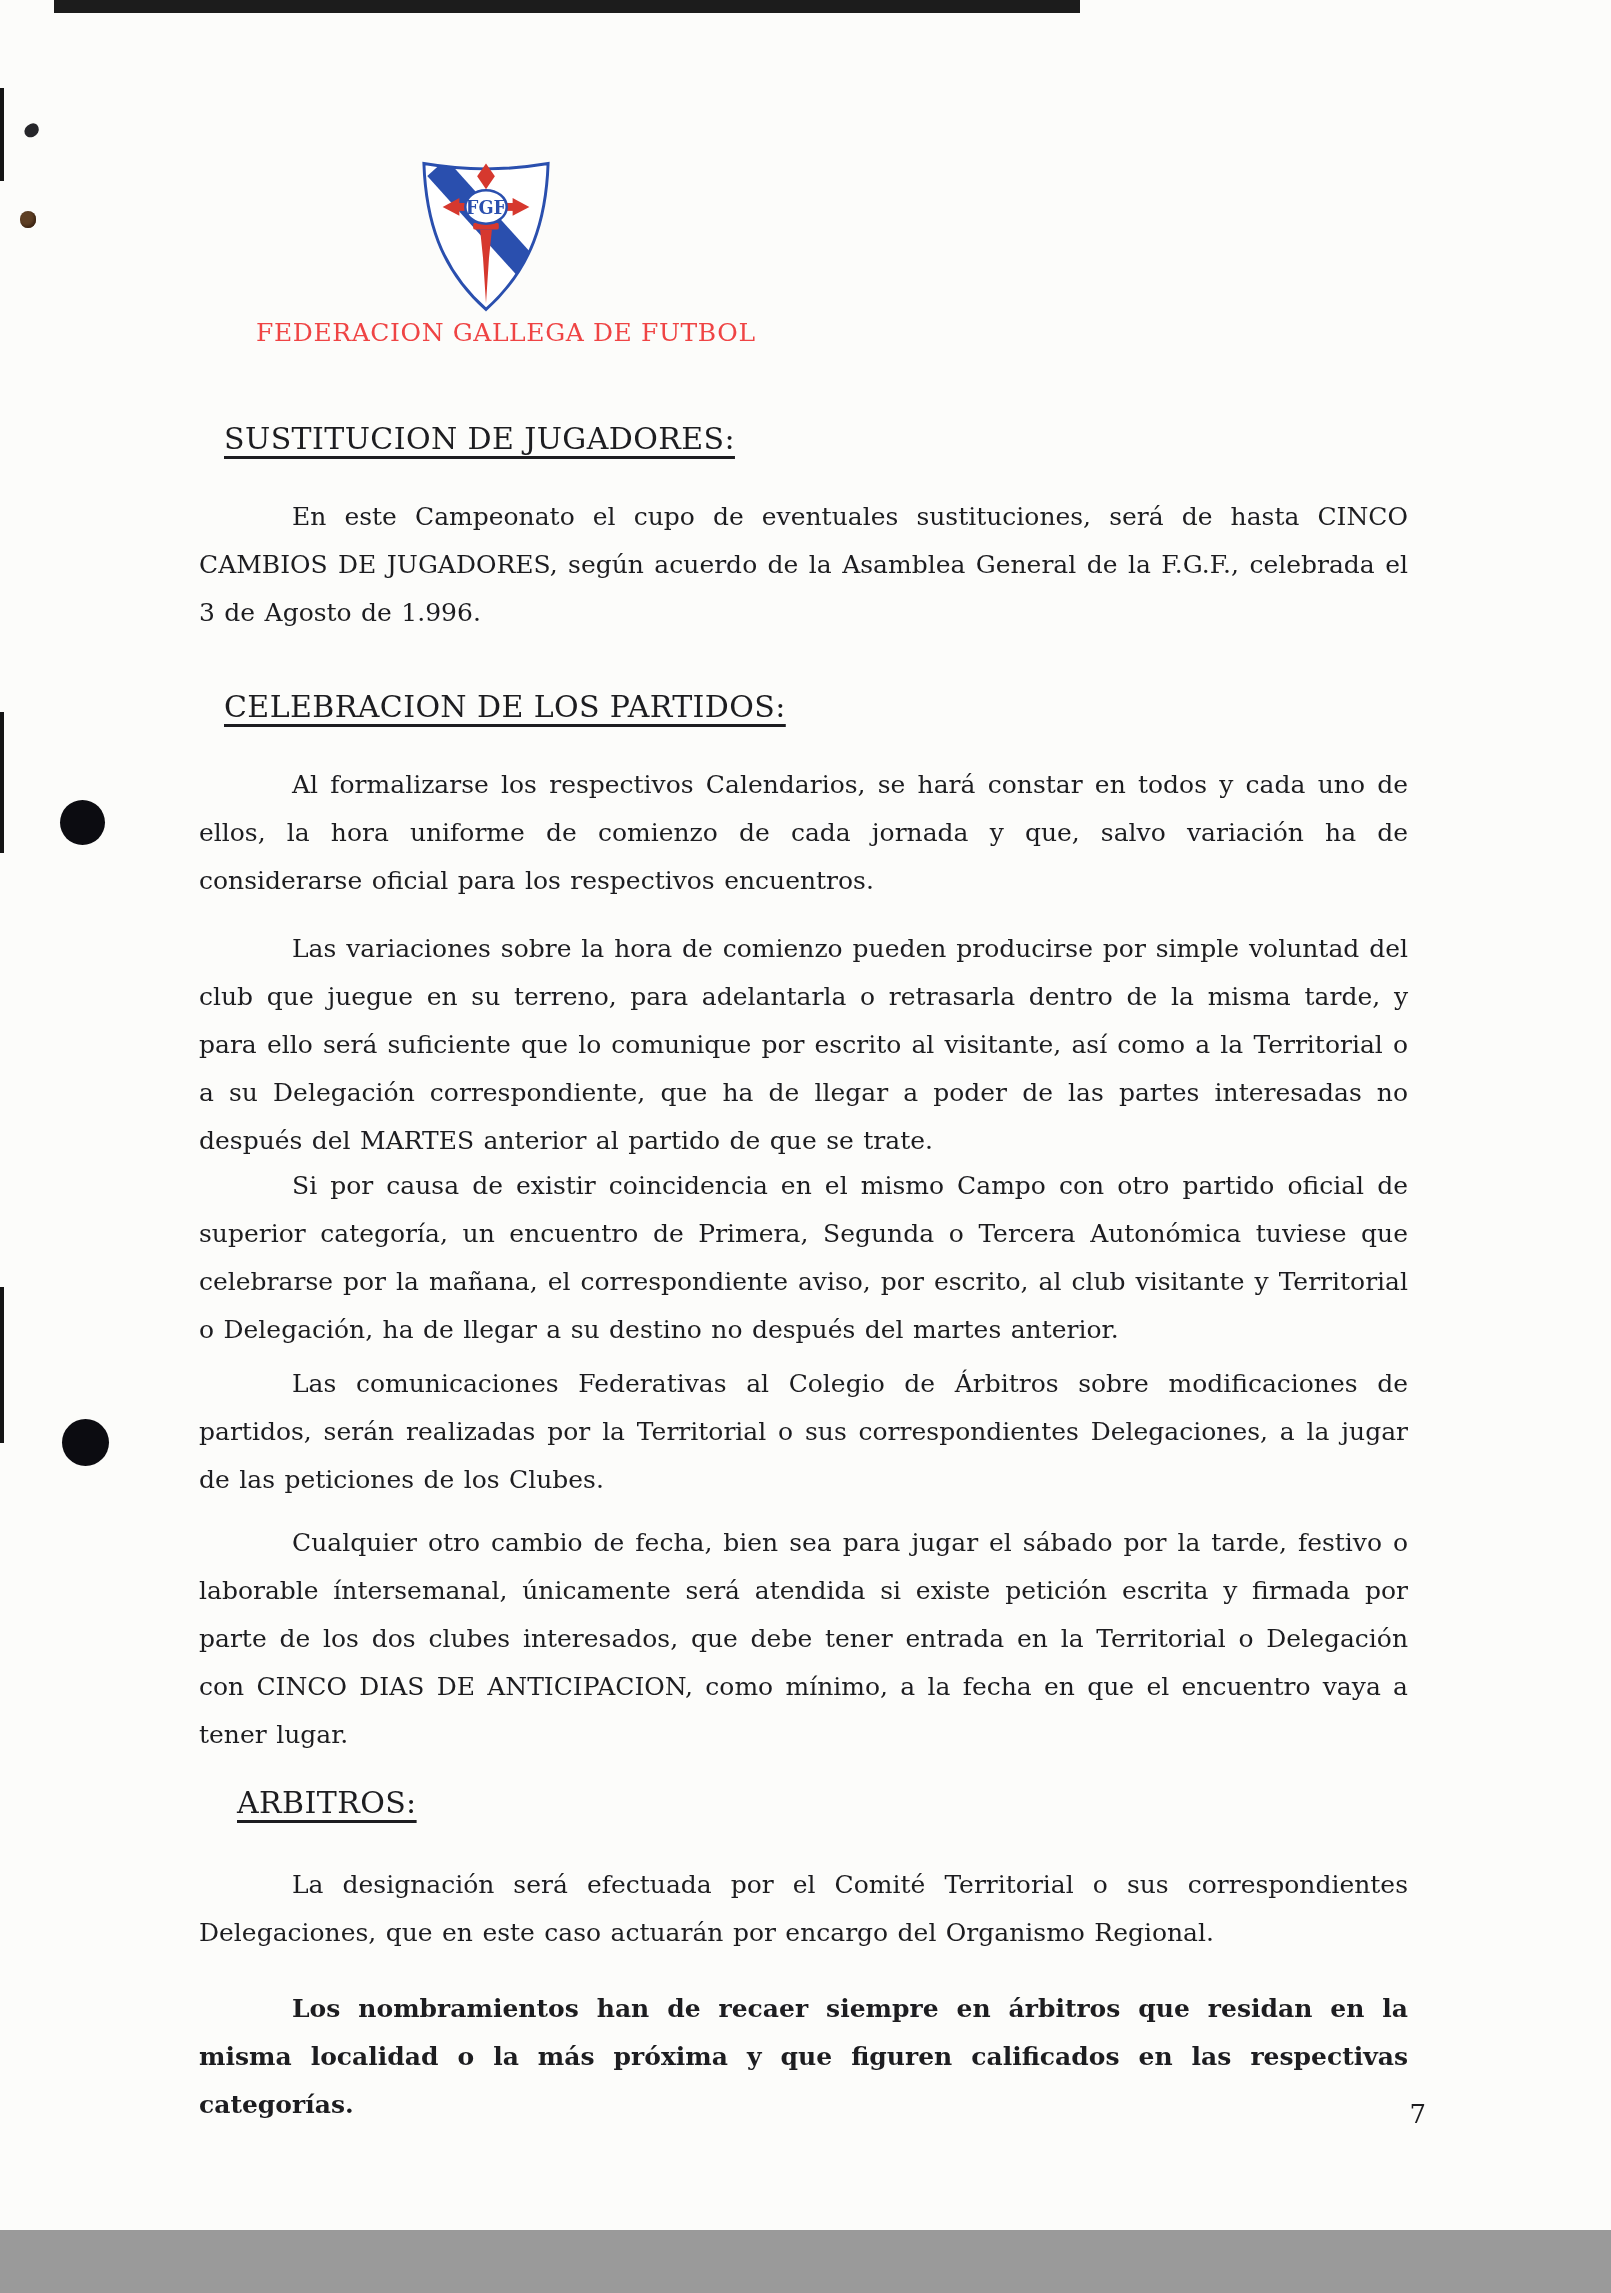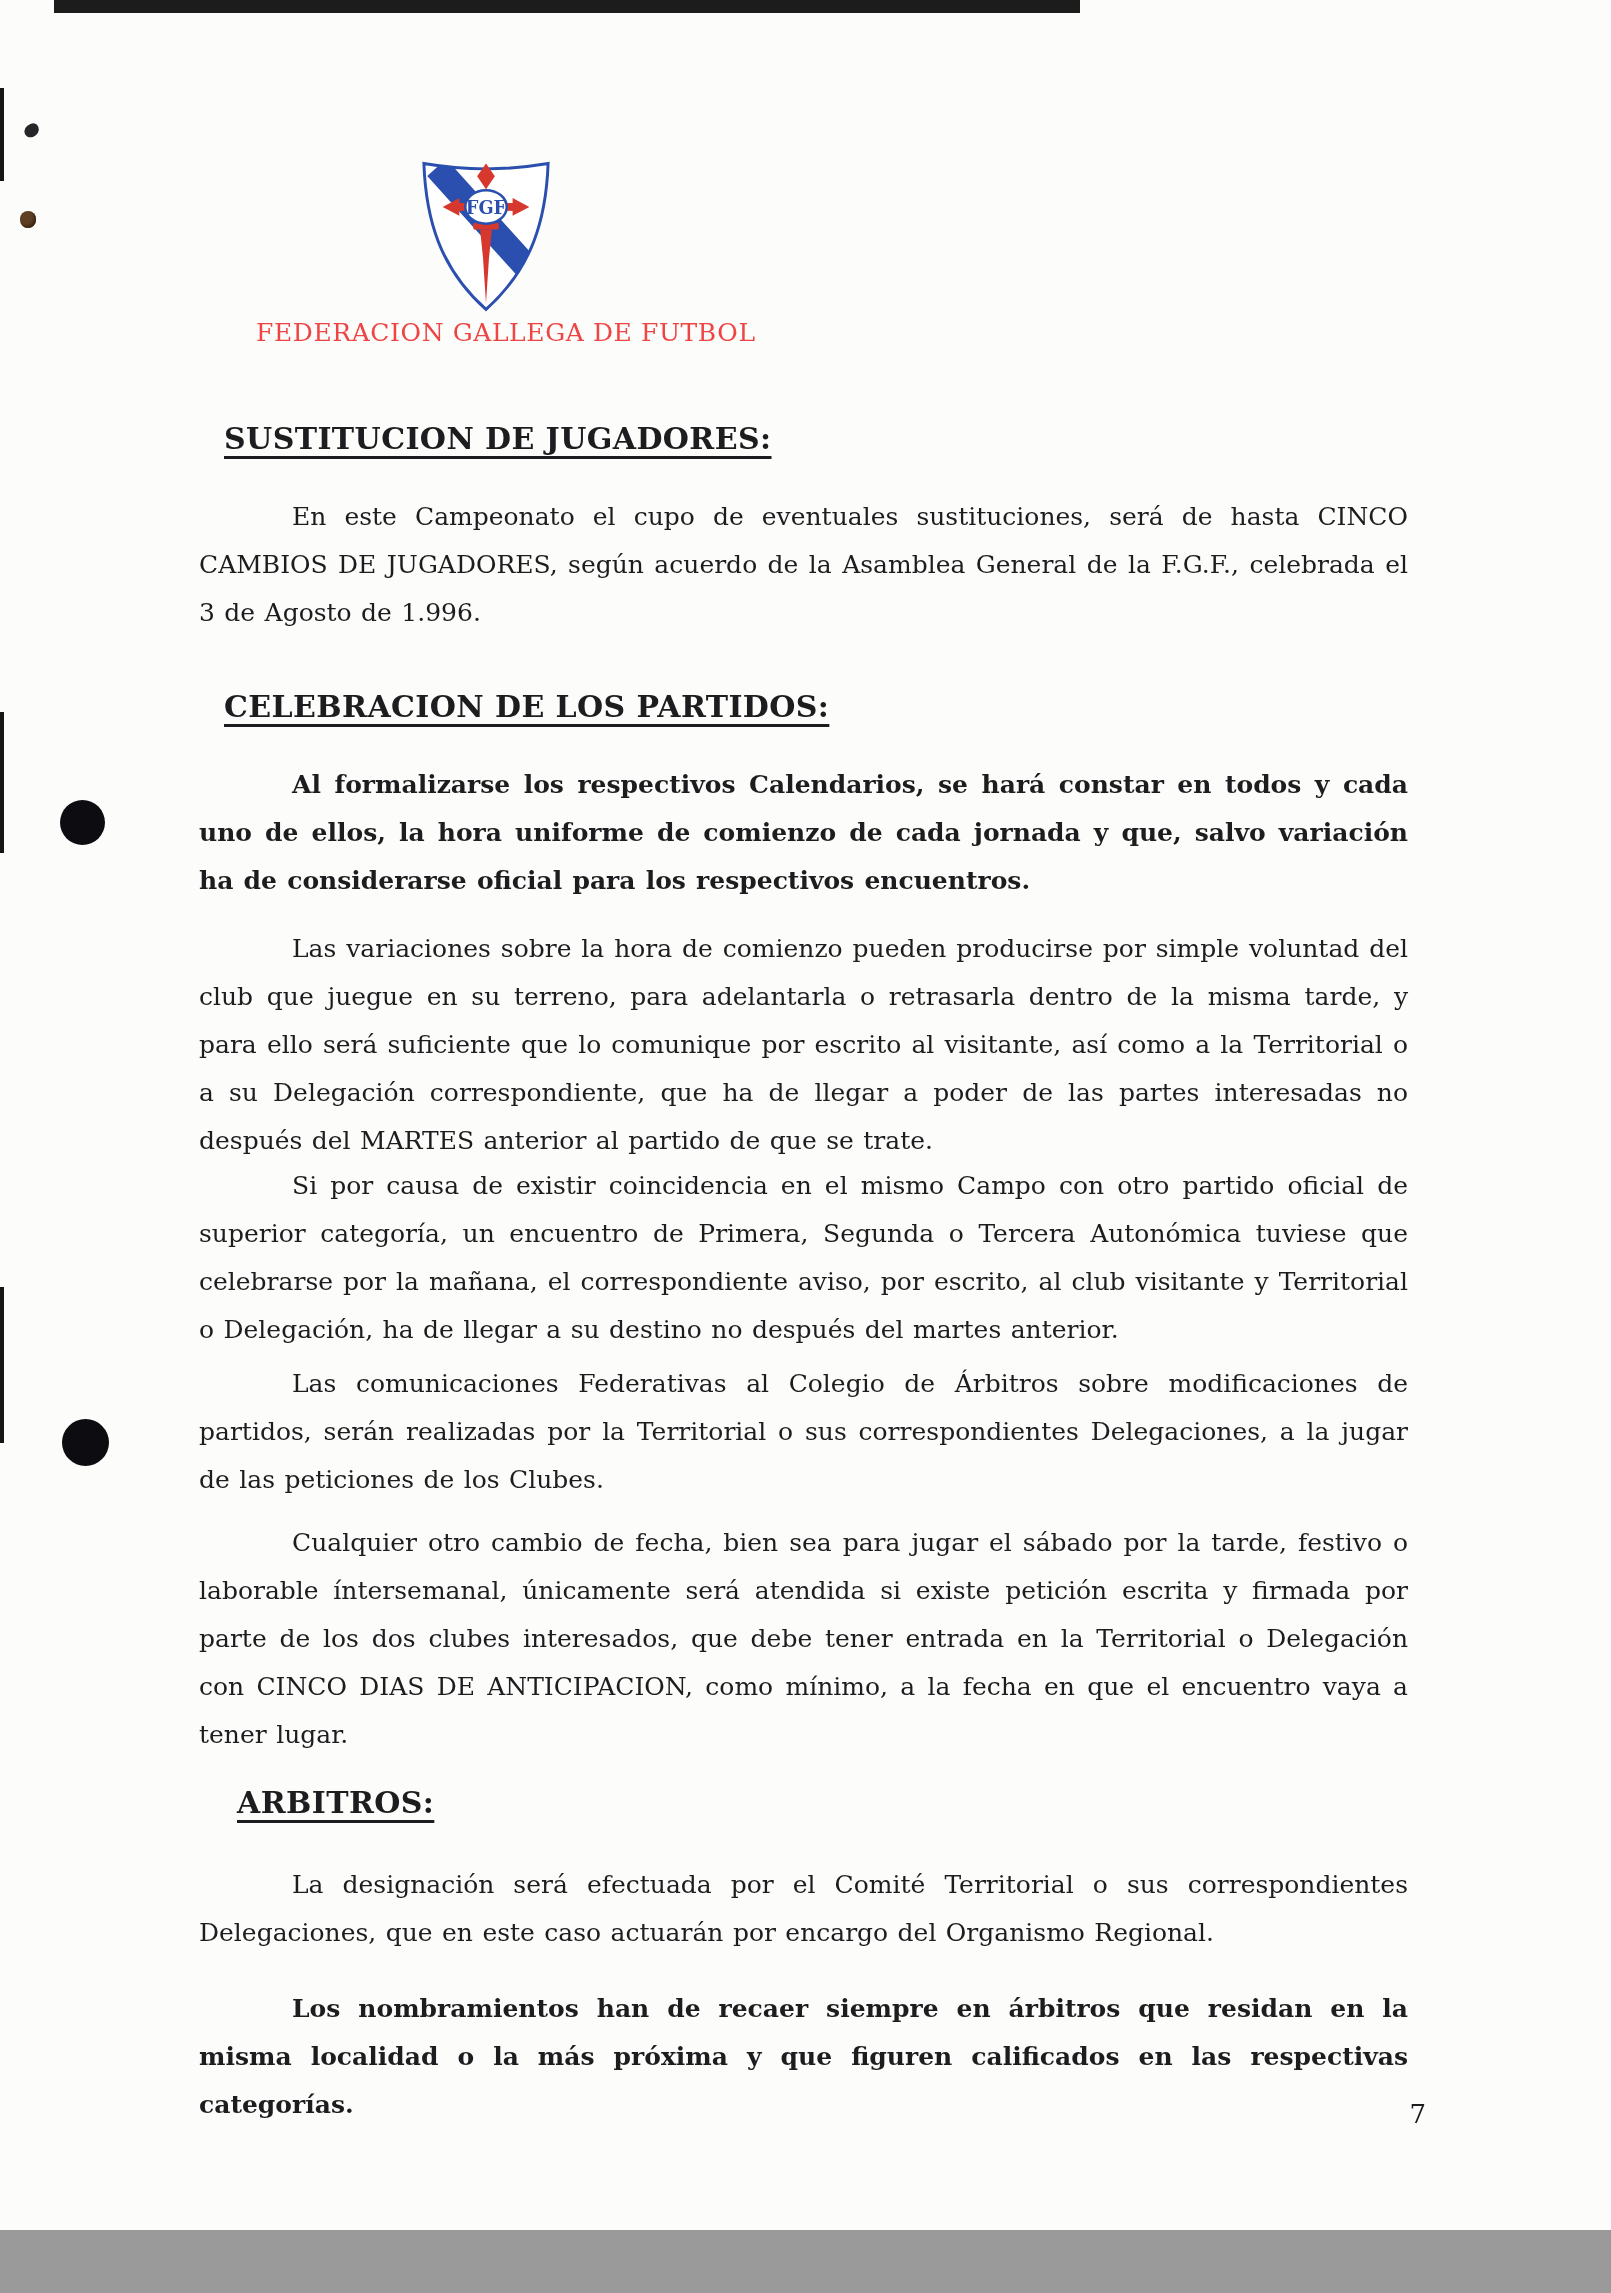--- a/index.html
+++ b/index.html
@@ -21,21 +21,21 @@
                     border-radius:60% 40% 55% 45%; transform:rotate(-20deg); }
   .speck-brown    { left:19.5px; top:211px; width:16.6px; height:16.6px; background:#5e3f24;
                     border-radius:50%; box-shadow:inset -2px -2px 2.9px #3c2513; }
   .punch-dot      { background:#0c0c11; border-radius:50%; }
   
   .crest { left:417px; top:156px; width:138px; height:161px; }
   .org-name { left:256px; top:318px; font-size:25px; letter-spacing:0.6px; color:#ef4444; white-space:nowrap; }
   
   .heading {
     left:224px;
-    font-size:30px; font-weight:700; letter-spacing:0.4px;
+    font-size:30px; font-weight:400; letter-spacing:0.4px;
     text-decoration:underline; text-decoration-thickness:2.9px; text-underline-offset:6.8px;
     white-space:nowrap;
   }
   .para {
     left:199px; width:1209px;
     font-size:25px; line-height:48px;
     text-align:justify; text-indent:93px;
     word-spacing:1.5px;
   }
   .page-number { left:1385px; top:2099px; font-size:26px; width:41px; text-align:right; }
@@ -75,21 +75,21 @@
     <ellipse cx="70" cy="50" rx="21" ry="17" fill="#ffffff" stroke="#2a4fae" stroke-width="2.5"></ellipse>
     <text x="70" y="57" text-anchor="middle" font-size="18" font-weight="bold" fill="#2a4fae" font-family="'DejaVu Serif','Liberation Serif',serif">FGF</text>
   </svg>
 
   <div class="abs org-name">FEDERACION GALLEGA DE FUTBOL</div>
 
   <div class="abs heading" style="top:421px;">SUSTITUCION DE JUGADORES:</div>
   <div class="abs para" style="top:493px;">En este Campeonato el cupo de eventuales sustituciones, será de hasta CINCO CAMBIOS DE JUGADORES, según acuerdo de la Asamblea General de la F.G.F., celebrada el 3 de Agosto de 1.996.</div>
 
   <div class="abs heading" style="top:689px;">CELEBRACION DE LOS PARTIDOS:</div>
-  <div class="abs para" style="top:761px;font-weight:bold;">Al formalizarse los respectivos Calendarios, se hará constar en todos y cada uno de ellos, la hora uniforme de comienzo de cada jornada y que, salvo variación ha de considerarse oficial para los respectivos encuentros.</div>
+  <div class="abs para" style="top:761px;">Al formalizarse los respectivos Calendarios, se hará constar en todos y cada uno de ellos, la hora uniforme de comienzo de cada jornada y que, salvo variación ha de considerarse oficial para los respectivos encuentros.</div>
   <div class="abs para" style="top:925px;">Las variaciones sobre la hora de comienzo pueden producirse por simple voluntad del club que juegue en su terreno, para adelantarla o retrasarla dentro de la misma tarde, y para ello será suficiente que lo comunique por escrito al visitante, así como a la Territorial o a su Delegación correspondiente, que ha de llegar a poder de las partes interesadas no después del MARTES anterior al partido de que se trate.</div>
   <div class="abs para" style="top:1162px;">Si por causa de existir coincidencia en el mismo Campo con otro partido oficial de superior categoría, un encuentro de Primera, Segunda o Tercera Autonómica tuviese que celebrarse por la mañana, el correspondiente aviso, por escrito, al club visitante y Territorial o Delegación, ha de llegar a su destino no después del martes anterior.</div>
   <div class="abs para" style="top:1360px;">Las comunicaciones Federativas al Colegio de Árbitros sobre modificaciones de partidos, serán realizadas por la Territorial o sus correspondientes Delegaciones, a la jugar de las peticiones de los Clubes.</div>
   <div class="abs para" style="top:1519px;">Cualquier otro cambio de fecha, bien sea para jugar el sábado por la tarde, festivo o laborable íntersemanal, únicamente será atendida si existe petición escrita y firmada por parte de los dos clubes interesados, que debe tener entrada en la Territorial o Delegación con CINCO DIAS DE ANTICIPACION, como mínimo, a la fecha en que el encuentro vaya a tener lugar.</div>
 
   <div class="abs heading" style="top:1785px;left:237px;">ARBITROS:</div>
   <div class="abs para" style="top:1861px;">La designación será efectuada por el Comité Territorial o sus correspondientes Delegaciones, que en este caso actuarán por encargo del Organismo Regional.</div>
   <div class="abs para" style="top:1985px;font-weight:bold;">Los nombramientos han de recaer siempre en árbitros que residan en la misma localidad o la más próxima y que figuren calificados en las respectivas categorías.</div>
 
   <div class="abs page-number">7</div>

